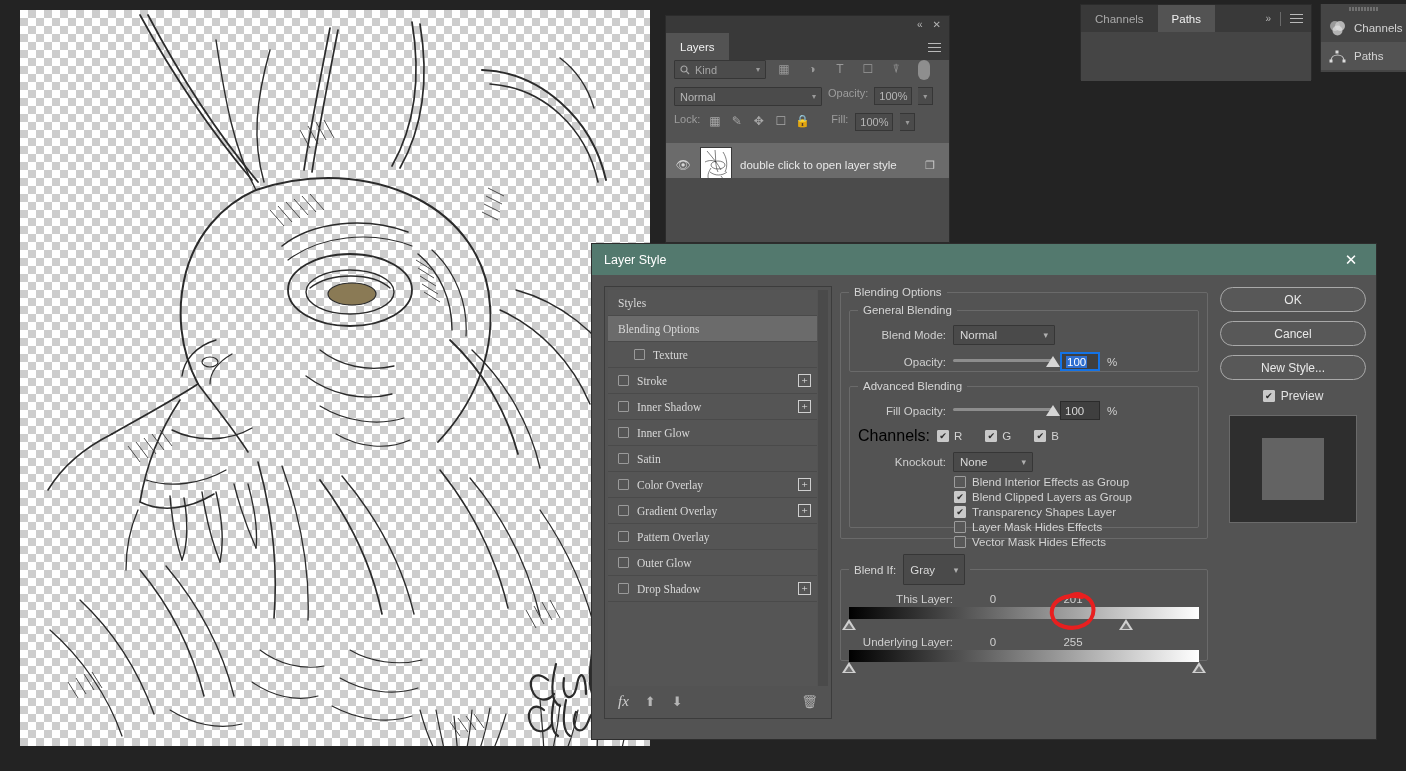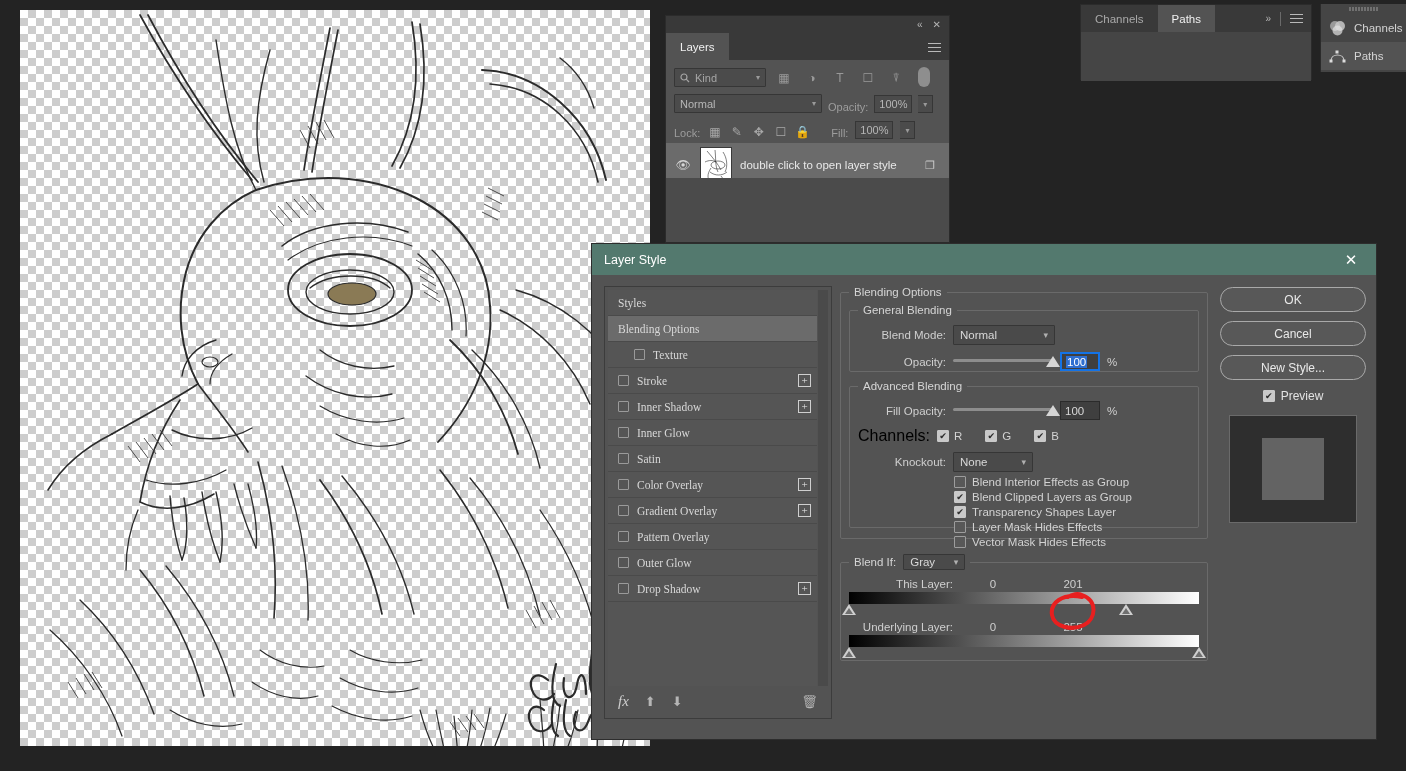--- a/index.html
+++ b/index.html
@@ -35,21 +35,21 @@
   
   #layers-panel { left: 665px; top: 15px; width: 285px; height: 228px; background: #535353;
                   border: 1px solid #2b2b2b; }
   #layers-topbar { height: 17px; background: #393939; display:flex; justify-content:flex-end;
                    align-items:center; gap: 10px; padding-right: 8px; }
   .mini-ico { color: #b4b4b4; font-size: 10px; cursor: pointer; line-height: 1; }
   #layers-tabs { height: 27px; background: #393939; display: flex; align-items: stretch; }
   #layers-menu { position: absolute; right: 8px; top: 24px; width: 13px; cursor: pointer; }
   #layers-menu span { display:block; height:1.5px; background:#b9b9b9; margin:2.5px 0; }
 
-  .lrow { display: flex; align-items: flex-end; padding: 0 8px; }
+  .lrow { display: flex; align-items: flex-start; padding: 0 8px; }
   #filter-row { height: 27px; gap: 8px; }
   .filter-select {
     width: 92px; height: 19px; background: #4b4b4b; border: 1px solid #363636;
     display: flex; align-items: center; padding: 0 5px; gap: 5px;
     font-size: 11px; color: #a5a5a5; border-radius: 1px;
   }
   .filter-select .caret { margin-left: auto; font-size: 8px; color: #9a9a9a; }
   .ficon { width: 20px; height: 18px; display:flex; align-items:center; justify-content:center;
            color:#999; font-size: 12px; }
   .fsw { width: 12px; height: 20px; border-radius: 6px; background:#8e8e8e; margin-left: 4px; }
@@ -598,21 +598,21 @@
                   <span class="cb"></span>
                   <span>Vector Mask Hides Effects</span>
                 </div>
               </div>
           </fieldset>
         </fieldset>
 
         <fieldset id="fs-blendif">
           <legend style="display:flex; align-items:center; gap:7px">
             <span>Blend If:</span>
-            <span class="sel-box" style="width:62px; height:16px">
+            <span class="sel-box" style="width:62px; height:31px">
               <span>Gray</span>
               <span class="caret">▾</span>
             </span>
           </legend>
 
           <div class="bi-head">
             <span class="nm">This Layer:</span>
             <span class="v1">0</span>
             <span class="v2">201</span>
           </div>

